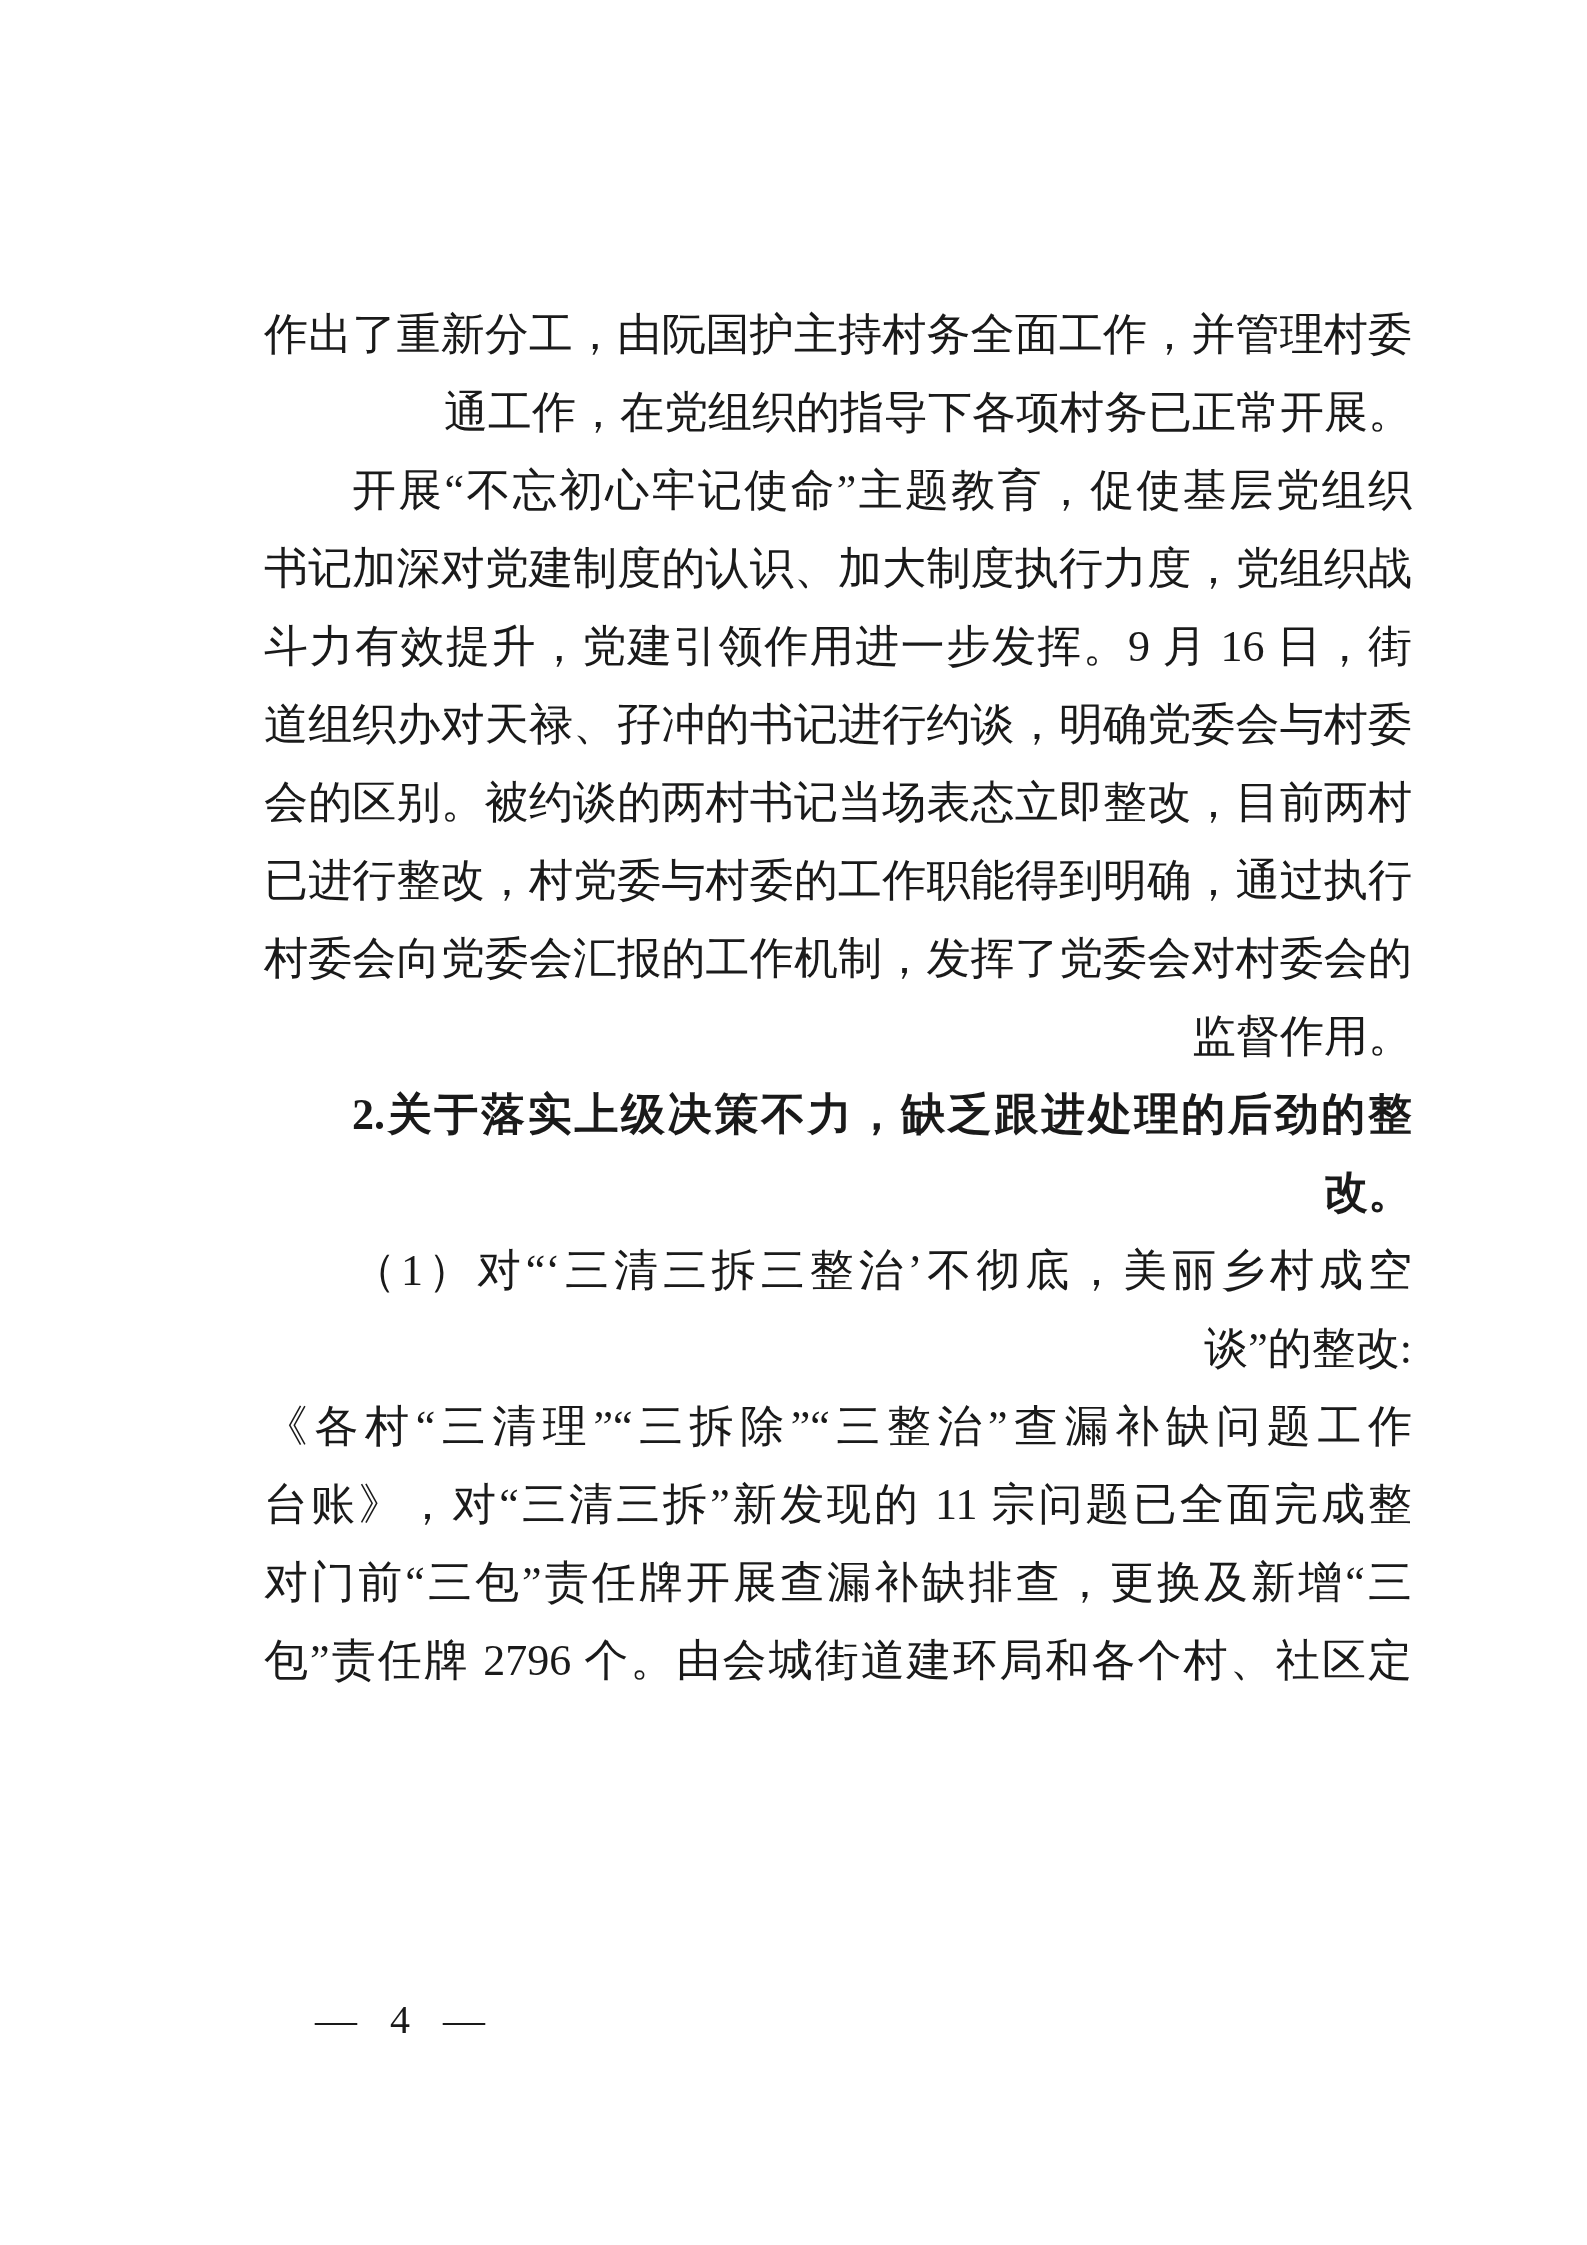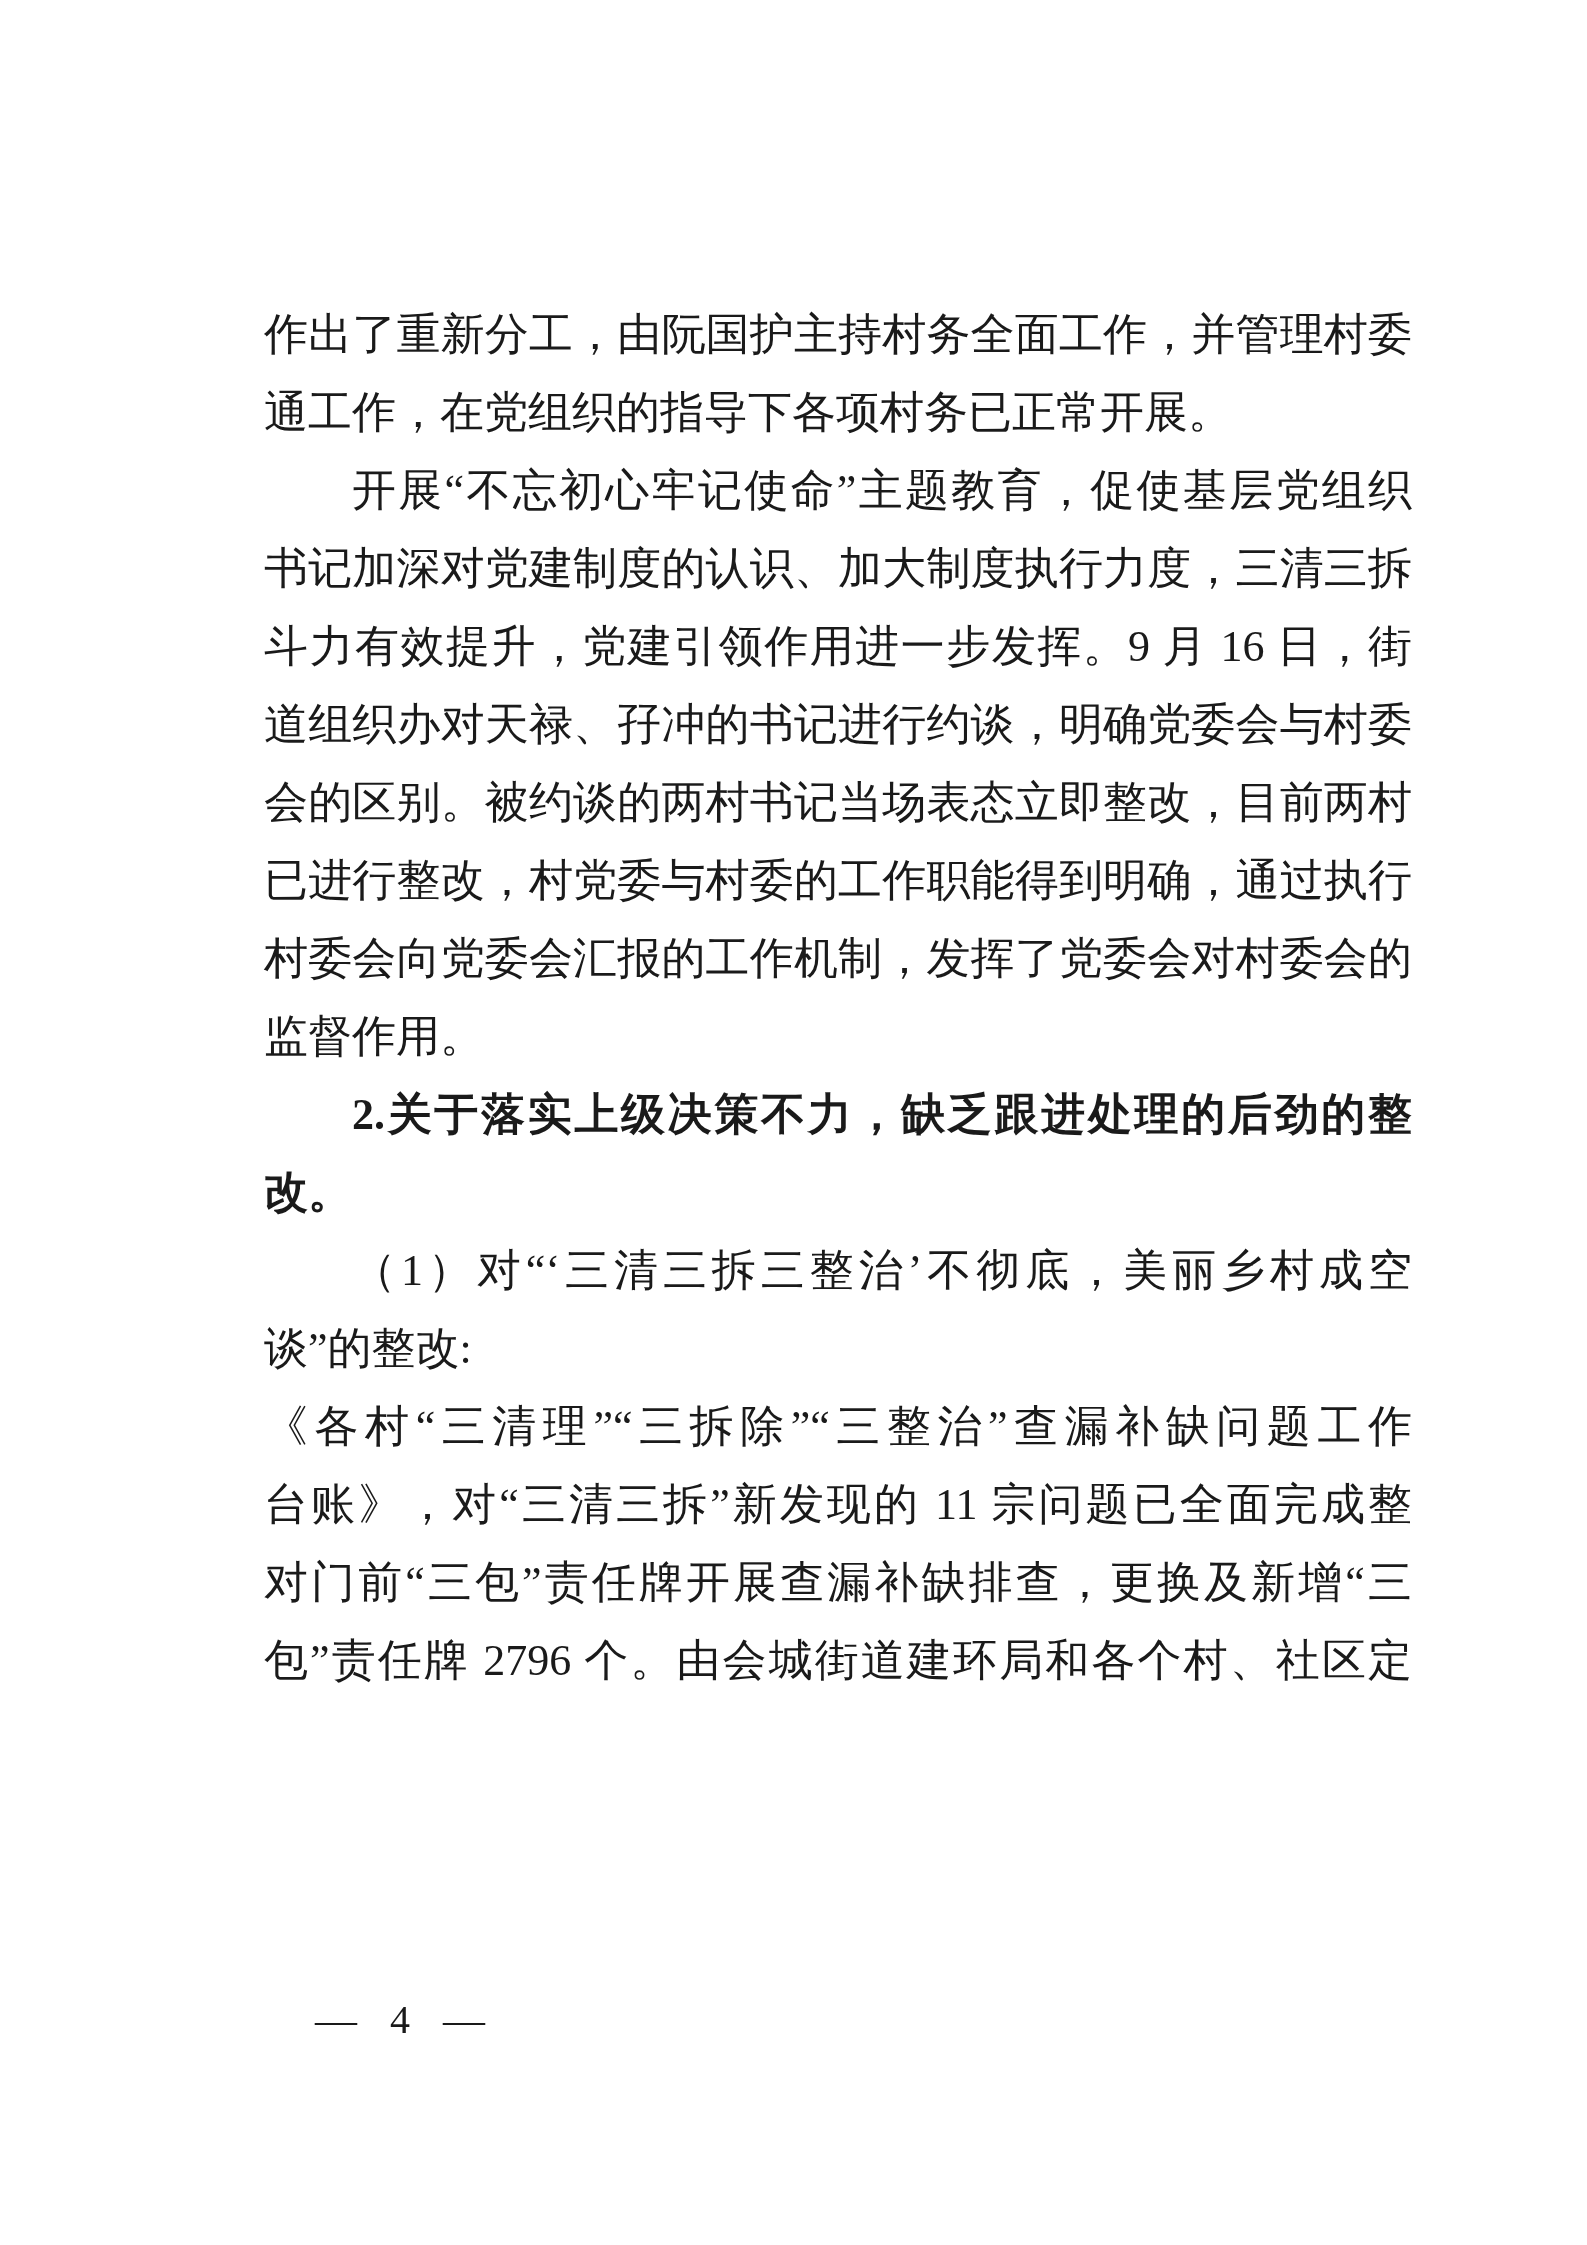--- a/index.html
+++ b/index.html
@@ -22,21 +22,21 @@
     left: 222px;
     top: 296px;
     width: 1148px;
   }
   .ln {
     margin: 0;
     padding: 0;
     font-size: 44px;
     line-height: 78px;
     height: 78px;
-    text-align: left;
+    text-align: right;
     word-break: keep-all;
     color: #1a1a1a;
   }
   
   .j {
     text-align: justify;
     text-align-last: justify;
   }
   
   .in {
@@ -62,21 +62,21 @@
   }
 </style>
 </head>
 <body>
 
 <div class="page">
   <div class="text-block">
     <p class="ln j">作出了重新分工，由阮国护主持村务全面工作，并管理村委</p>
     <p class="ln">通工作，在党组织的指导下各项村务已正常开展。</p>
     <p class="ln j in">开展“不忘初心牢记使命”主题教育，促使基层党组织</p>
-    <p class="ln j">书记加深对党建制度的认识、加大制度执行力度，三清三拆</p>
+    <p class="ln j">书记加深对党建制度的认识、加大制度执行力度，党组织战</p>
     <p class="ln j">斗力有效提升，党建引领作用进一步发挥。9 月 16 日，街</p>
     <p class="ln j">道组织办对天禄、孖冲的书记进行约谈，明确党委会与村委</p>
     <p class="ln j">会的区别。被约谈的两村书记当场表态立即整改，目前两村</p>
     <p class="ln j">已进行整改，村党委与村委的工作职能得到明确，通过执行</p>
     <p class="ln j">村委会向党委会汇报的工作机制，发挥了党委会对村委会的</p>
     <p class="ln">监督作用。</p>
     <p class="ln j in hd">2.关于落实上级决策不力，缺乏跟进处理的后劲的整</p>
     <p class="ln hd">改。</p>
     <p class="ln j in">（1）对“‘三清三拆三整治’不彻底，美丽乡村成空</p>
     <p class="ln">谈”的整改:</p>

